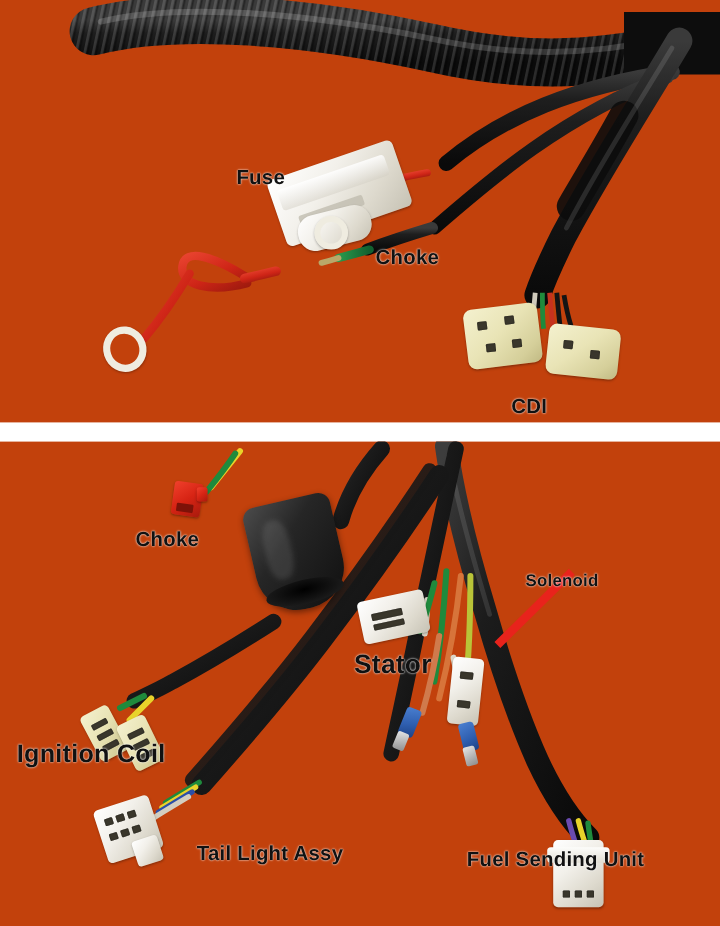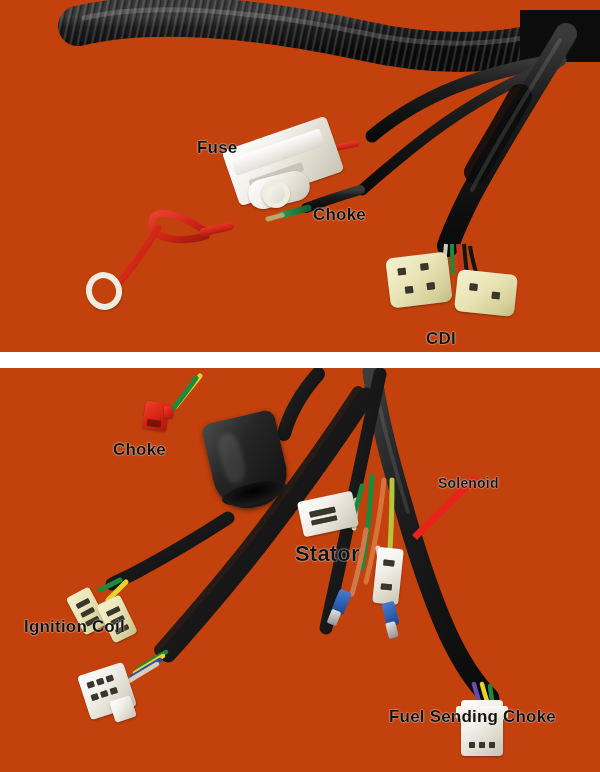--- a/index.html
+++ b/index.html
@@ -273,17 +273,18 @@
     <div class="part conn-white" style="left:461px; top:332px; width:42px; height:56px; border-radius:4px;">
       <div style="position:absolute;left:-5px;top:6px;width:52px;height:13px;background:linear-gradient(to bottom,#fdfdfb,#e2ded1);border-radius:3px;"></div>
       <div class="pin" style="left:8px;  top:42px; width:6px; height:6px;"></div>
       <div class="pin" style="left:18px; top:42px; width:6px; height:6px;"></div>
       <div class="pin" style="left:28px; top:42px; width:6px; height:6px;"></div>
     </div>
 
     <div class="label" style="left:113px; top:73px; font-size:17px;">Choke</div>
     <div class="label" style="left:438px; top:108px; font-size:14px;">Solenoid</div>
     <div class="label" style="left:295px; top:175px; font-size:22px;">Stator</div>
-    <div class="label" style="left:24px; top:250px; font-size:17px;">Ignition Coil</div>
-    <div class="label" style="left:389px; top:340px; font-size:17px;">Fuel Sending Choke</div>
+    <div class="label" style="left:14px; top:250px; font-size:21px;">Ignition Coil</div>
+    <div class="label" style="left:164px; top:335px; font-size:17px;">Tail Light Assy</div>
+    <div class="label" style="left:389px; top:340px; font-size:17px;">Fuel Sending Unit</div>
   </div>
 
 </div>
 
 </body></html>

